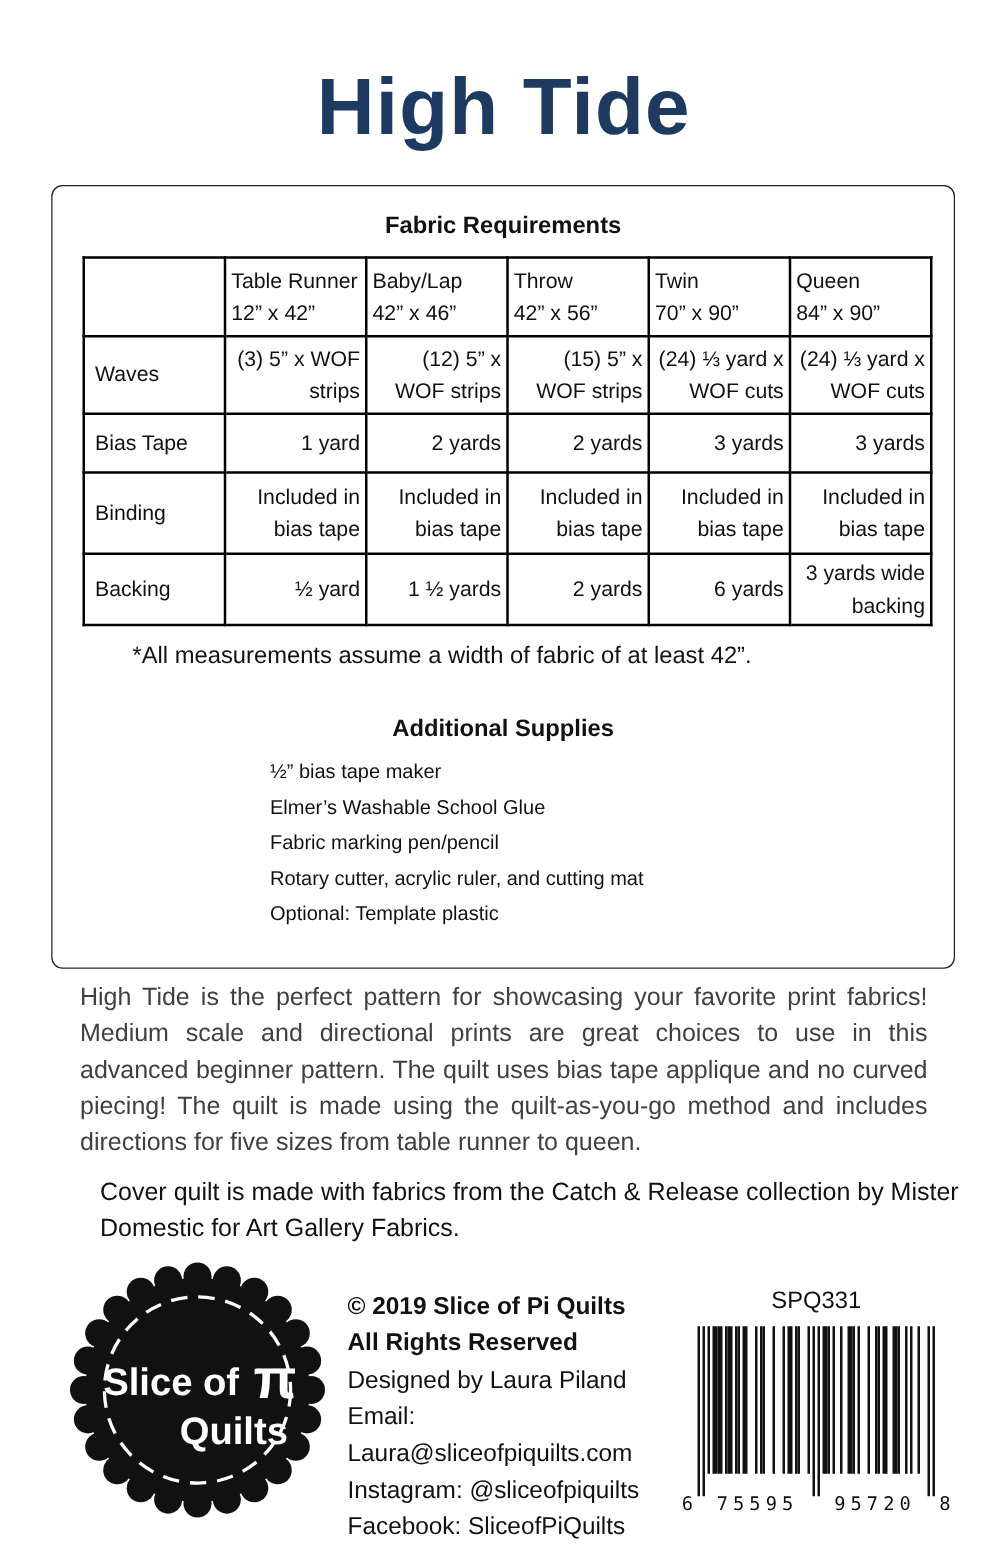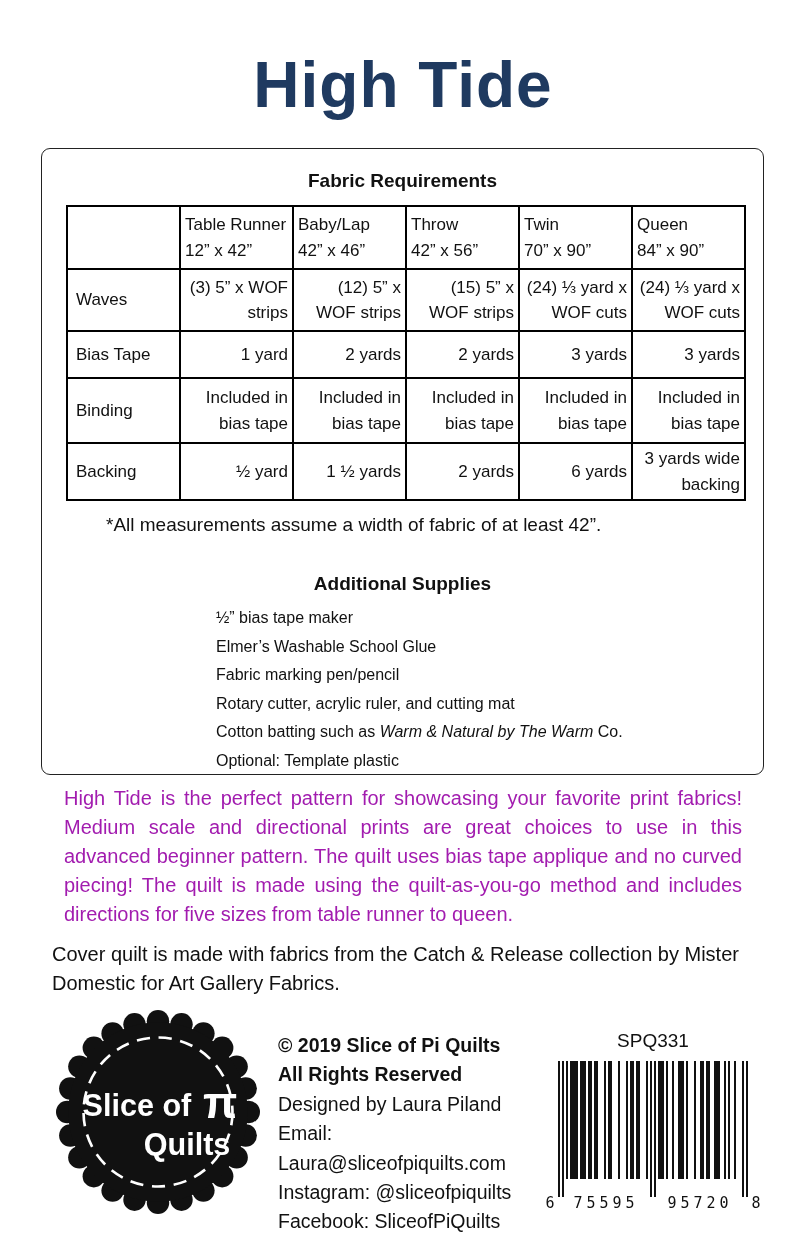--- a/index.html
+++ b/index.html
@@ -42,24 +42,24 @@
   .note {
     margin:13px 0 0 64px; font-size:19px; color:#111;
   }
   .supplies-heading { margin-top:37px; }
   ul.supplies {
     list-style:none; margin:9px 0 0 174px;
     font-size:16px; line-height:28.6px; color:#111;
   }
   .desc {
     position:absolute; top:784px; left:64px; width:678px;
-    font-size:20px; line-height:29px; text-align:justify; color:#a21caf;
+    font-size:20px; line-height:29px; text-align:justify; color:#404040;
   }
   .cover-note {
-    position:absolute; top:940px; left:52px; width:692px;
+    position:absolute; top:940px; left:80px; width:692px;
     font-size:20px; line-height:29px; color:#111;
   }
   .logo-svg { position:absolute; top:1008px; left:56px; width:204px; height:208px; }
   .logo-text { fill:#fff; font-family:"Liberation Sans", sans-serif; font-weight:bold; }
   .contact {
     position:absolute; top:1031px; left:278px; width:280px;
     font-size:19.5px; line-height:29.4px; color:#111;
   }
   .contact .bold { font-weight:bold; }
   .sku {
@@ -140,21 +140,20 @@
   </table>
 
   <div class="note">*All measurements assume a width of fabric of at least 42”.</div>
 
   <div class="box-heading supplies-heading">Additional Supplies</div>
   <ul class="supplies">
     <li>½” bias tape maker</li>
     <li>Elmer’s Washable School Glue</li>
     <li>Fabric marking pen/pencil</li>
     <li>Rotary cutter, acrylic ruler, and cutting mat</li>
-    <li><span>Cotton batting such as </span><i>Warm &amp; Natural by The Warm</i><span> Co.</span></li>
     <li>Optional: Template plastic</li>
   </ul>
 </div>
 
 <p class="desc">High Tide is the perfect pattern for showcasing your favorite print fabrics! Medium scale and directional prints are great choices to use in this advanced beginner pattern. The quilt uses bias tape applique and no curved piecing! The quilt is made using the quilt-as-you-go method and includes directions for five sizes from table runner to queen.</p>
 <p class="cover-note">Cover quilt is made with fabrics from the Catch &amp; Release collection by Mister Domestic for Art Gallery Fabrics.</p>
 
 <svg class="logo-svg" viewBox="0 0 200 200" xmlns="http://www.w3.org/2000/svg">
   <g id="logo-scallops">
       <circle cx="189.00" cy="100.00" r="11" fill="#111"></circle>

